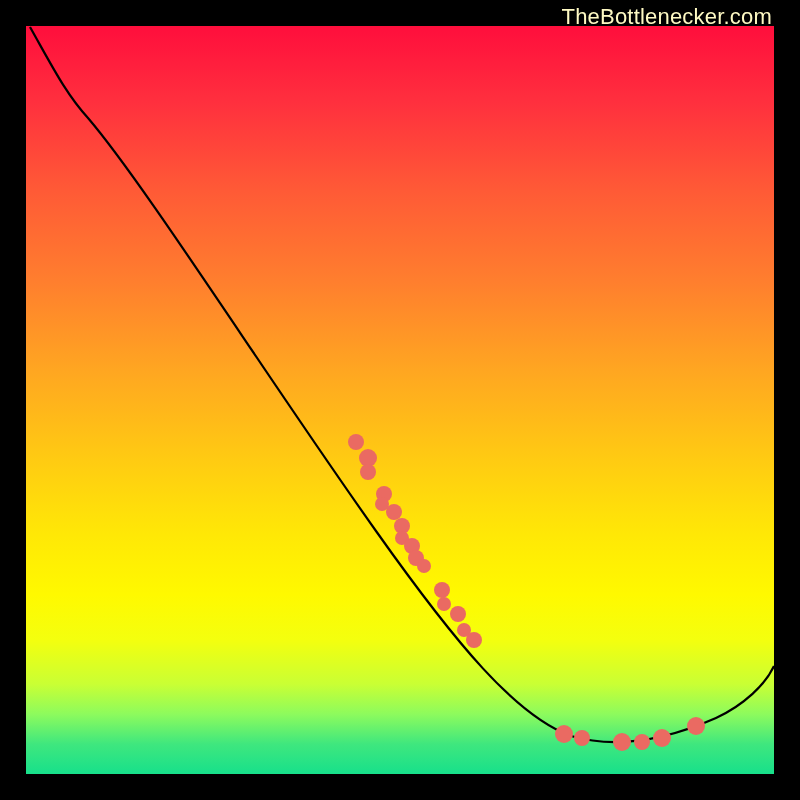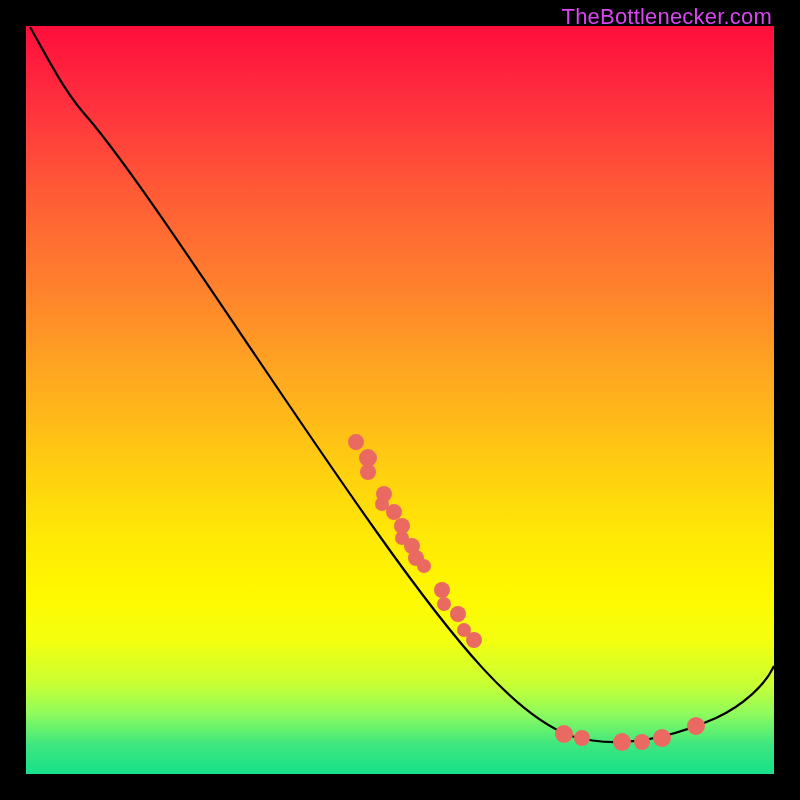--- a/index.html
+++ b/index.html
@@ -38,21 +38,21 @@
       #c9ff34 88%,
       #8dfb5d 92%,
       #3fe77e 96%,
       #17e08b 100%
     );
   }
   .watermark {
     position: absolute;
     top: 4px;
     right: 28px;
-    color: #d946ef;
+    color: #fef9c3;
     font-size: 22px;
     letter-spacing: 0.2px;
     font-weight: 500;
     user-select: none;
   }
   svg.curve {
     position: absolute;
     left: 0;
     top: 0;
     width: 748px;

